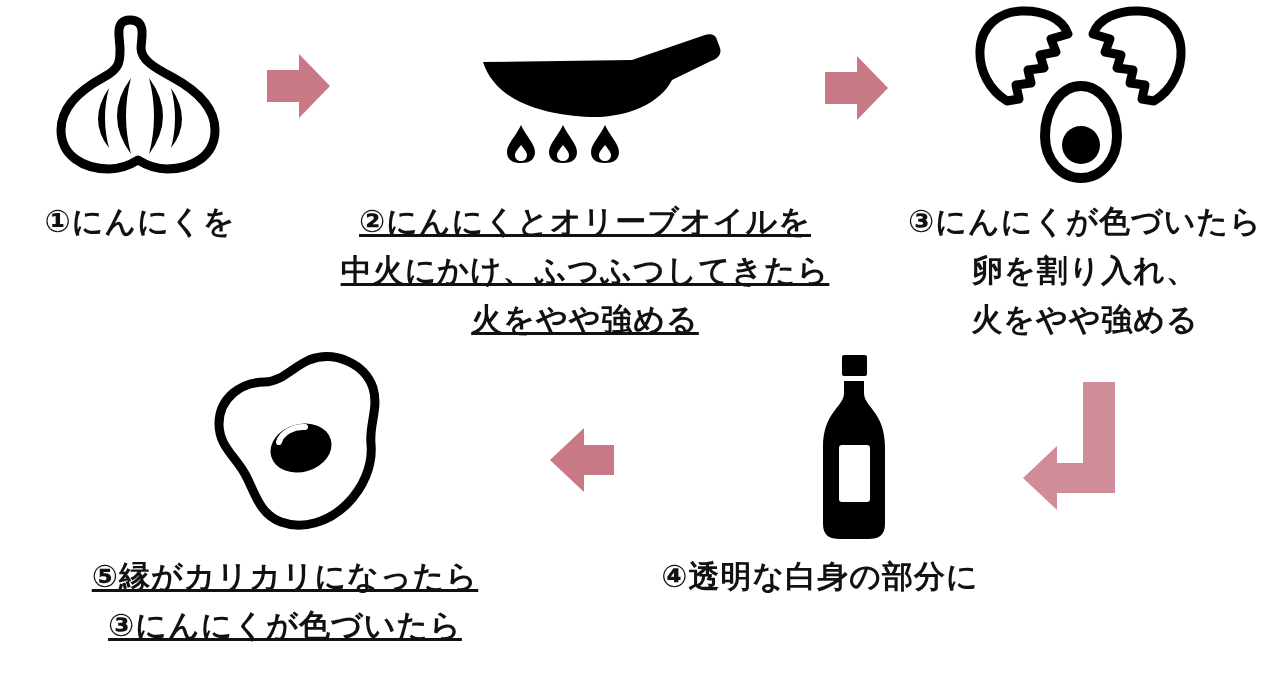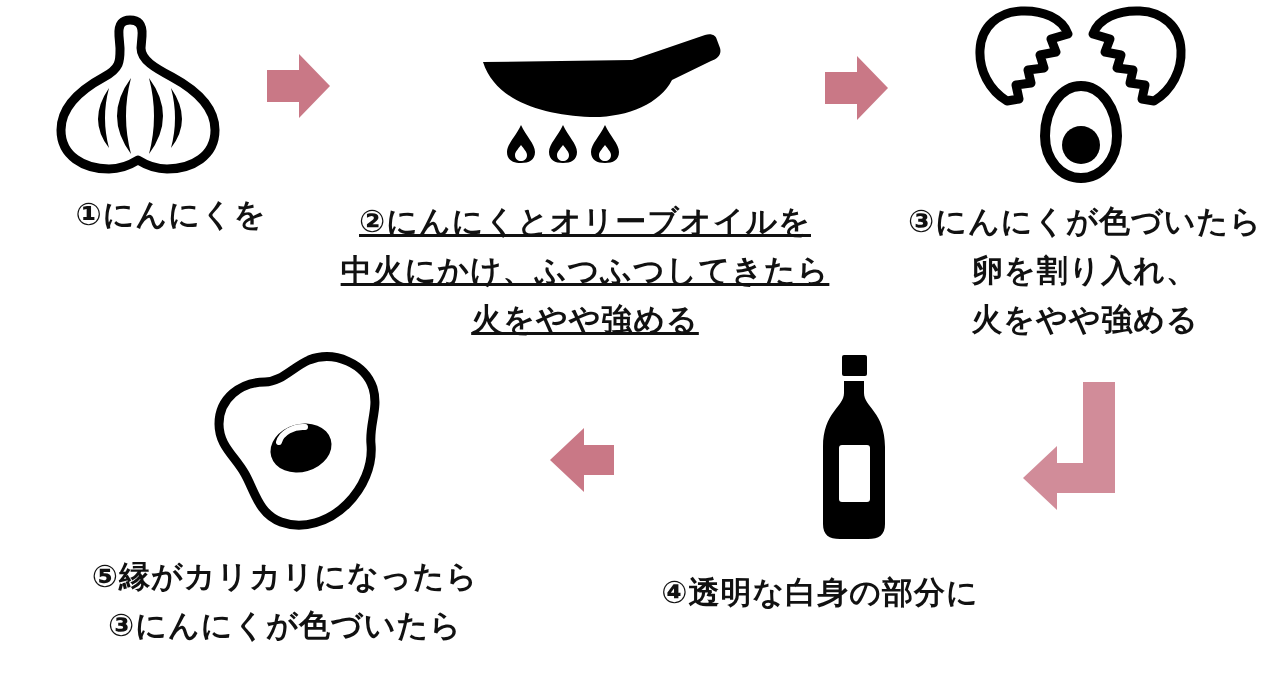--- a/index.html
+++ b/index.html
@@ -23,30 +23,30 @@
     line-height:49px;
     letter-spacing:1px;
     white-space:nowrap;
   }
   
   .pos-garlic   {left:57px;  top:16px;}
   .pos-arrow1   {left:267px; top:54px;}
   .pos-pan      {left:478px; top:28px;}
   .pos-arrow2   {left:825px; top:56px;}
   .pos-eggs     {left:977px; top:8px;}
-  .pos-cap1     {left:0px;   top:190px; width:280px;margin-left:31px;}
+  .pos-cap1     {left:0px;   top:197px; width:280px;}
   .pos-cap2     {left:340px; top:197px; width:490px;text-decoration:underline;}
   .pos-cap3     {left:885px; top:197px; width:400px;}
   
   .pos-turn     {left:1023px;top:382px;}
   .pos-bottle   {left:822px; top:355px;}
   .pos-arrow4   {left:550px; top:428px;}
   .pos-friedegg {left:213px; top:354px;}
-  .pos-cap4     {left:560px; top:552px; width:520px;margin-top:16px;}
-  .pos-cap5     {left:65px;  top:552px; width:440px;}
+  .pos-cap4     {left:560px; top:552px; width:520px;}
+  .pos-cap5     {left:65px;  top:552px; width:440px;text-decoration:underline;}
 </style>
 </head>
 <body>
 
 <div class="canvas">
 
   <figure class="icon pos-garlic">
     <svg viewBox="0 0 162 158" width="162" height="158">
       <path d="M62 20 C61 7 66 4 73 4 C81 4 86 8 85 20 L84 32 C84 44 98 52 115 61 C139 74 158 92 158 114 C158 140 135 153 110 153 C99 153 89 149 81 144 C73 149 63 153 52 153 C27 153 4 140 4 114 C4 92 23 74 47 61 C64 52 63 44 63 32 Z" fill="#fff" stroke="#000" stroke-width="9" stroke-linejoin="round"></path>
       <g fill="#000">

